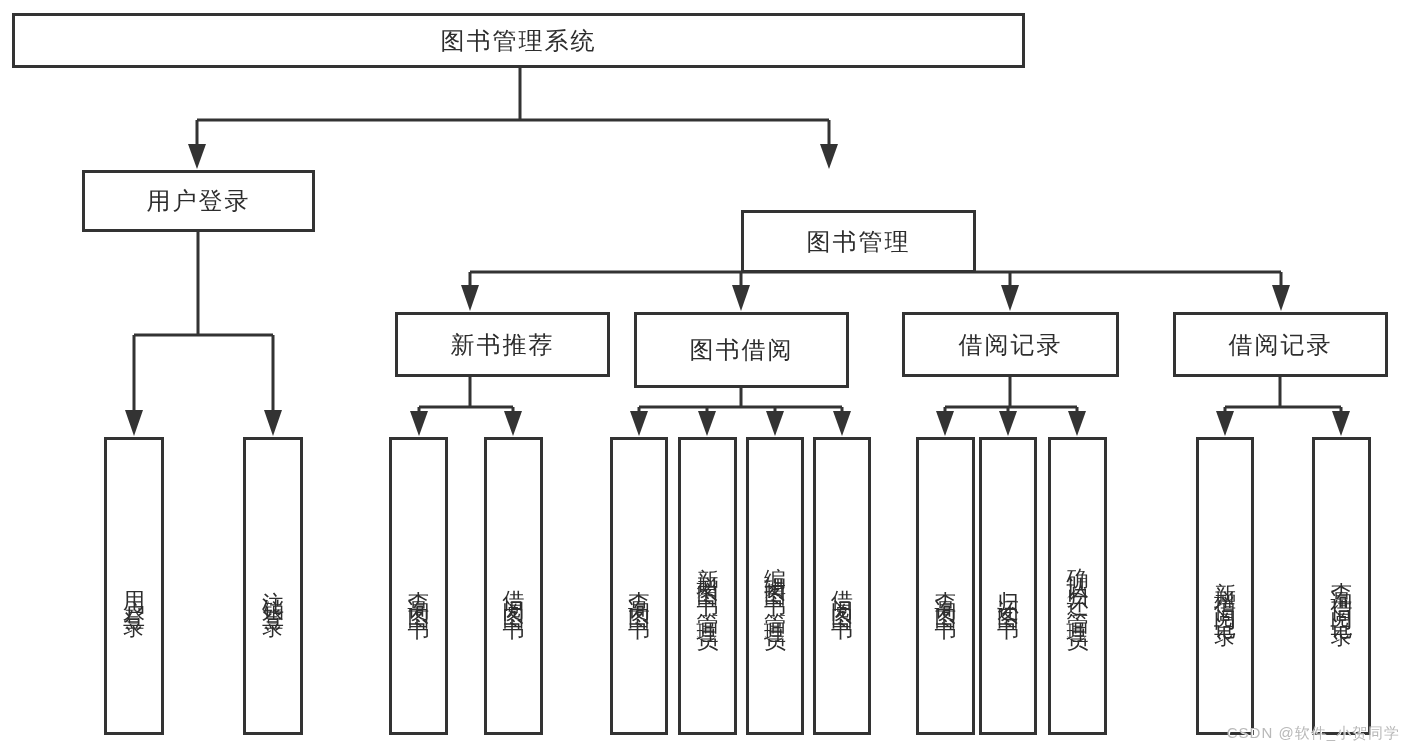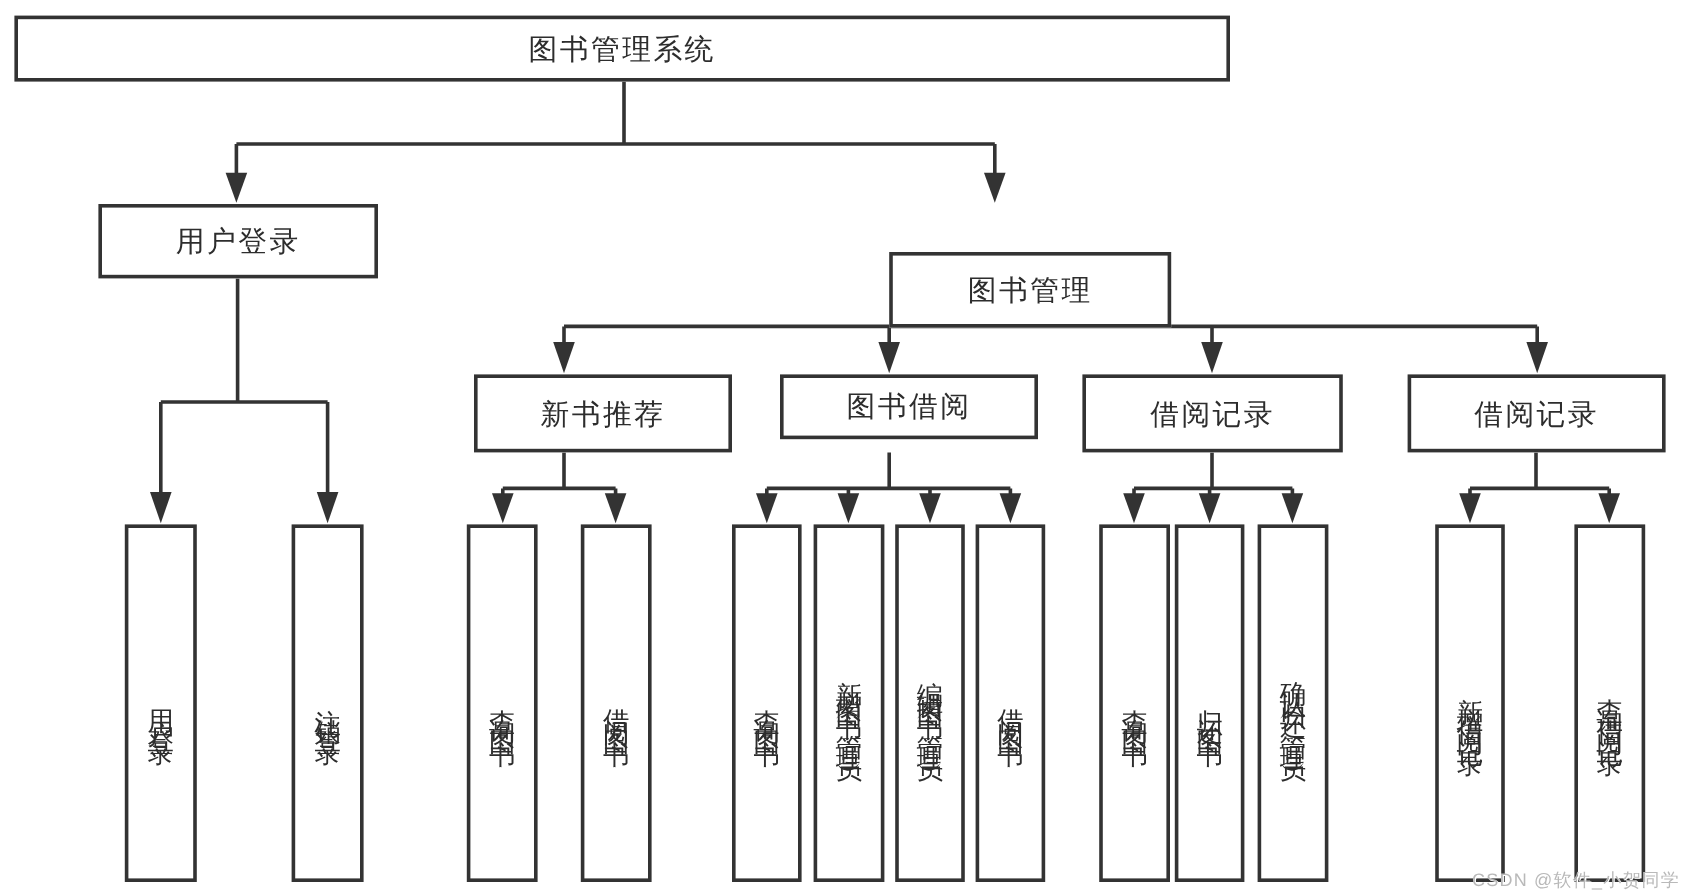--- a/index.html
+++ b/index.html
@@ -32,21 +32,21 @@
     letter-spacing:9px;
     margin-bottom:-9px; 
     white-space:nowrap;
   }
 
   
   .p-root{left:12px;top:13px;width:1013px;height:55px;}
   .p-l2a{left:82px;top:170px;width:233px;height:62px;}
   .p-l2b{left:741px;top:170px;width:235px;height:63px;margin-top:40px;}
   .p-l3a{left:363px;top:312px;width:215px;height:65px;margin-left:32px;}
-  .p-l3b{left:650px;top:312px;width:215px;height:54px;}
+  .p-l3b{left:634px;top:312px;width:215px;height:76px;}
   .p-l3c{left:902px;top:312px;width:217px;height:65px;}
   .p-l3d{left:1173px;top:312px;width:215px;height:65px;}
 
   .leaf{top:437px;height:298px;}
   .p-f1{left:104px;width:60px;}
   .p-f2{left:243px;width:60px;}
   .p-f3{left:389px;width:59px;}
   .p-f4{left:484px;width:59px;}
   .p-f5{left:610px;width:58px;}
   .p-f6{left:678px;width:59px;}

